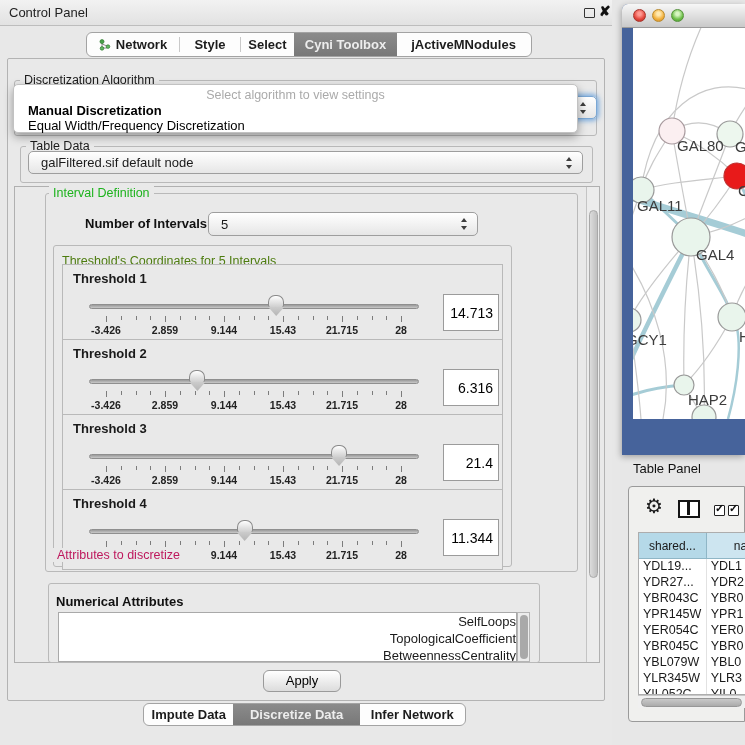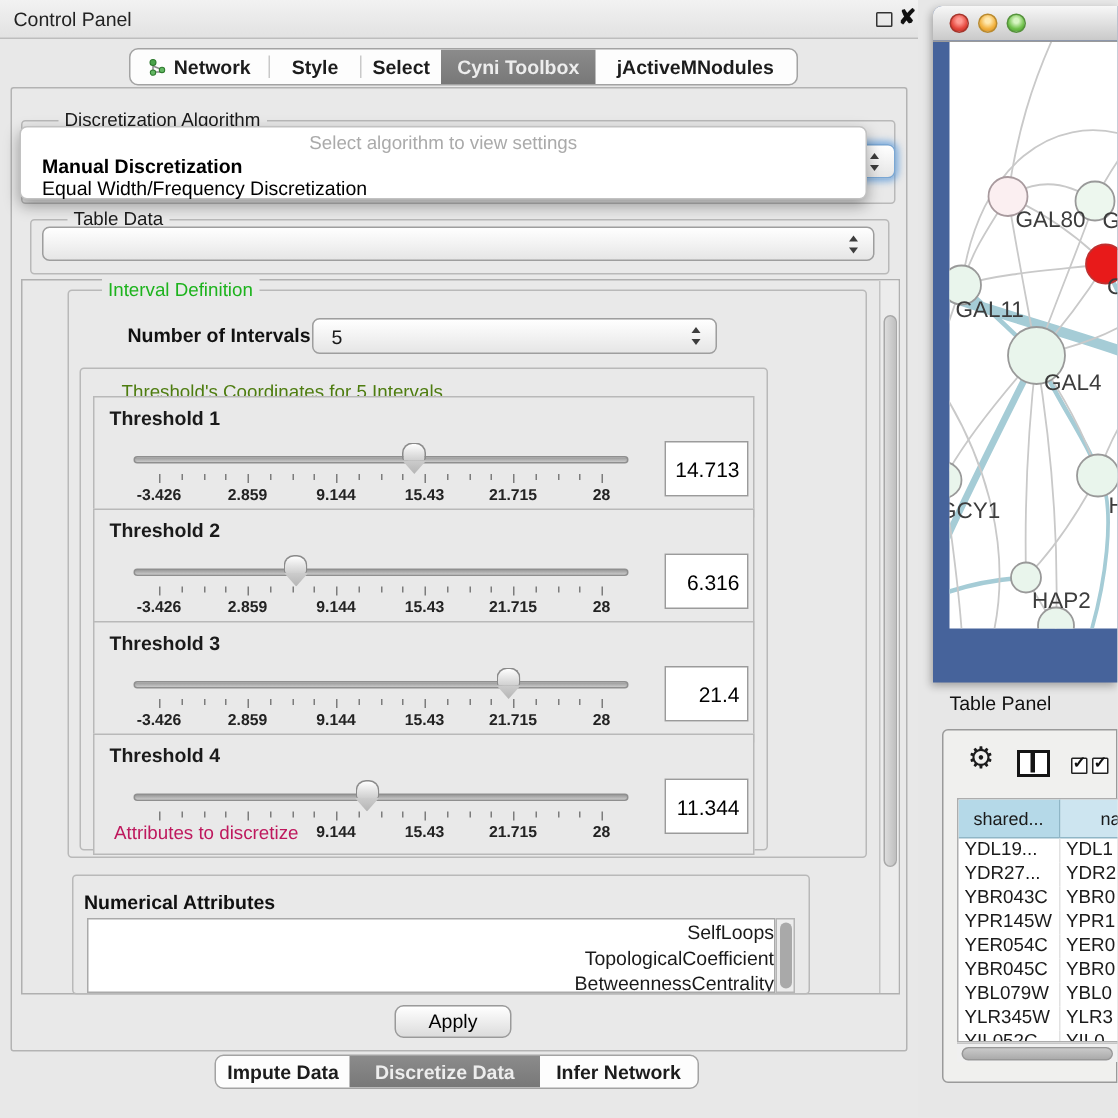--- a/index.html
+++ b/index.html
@@ -27,21 +27,21 @@
   #bottom-tabs { left:143px; top:703px; width:323px; height:23px; }
 
   .net-icon { width:12px; height:12px; }
 
   
   .content-panel { position:absolute; left:7px; top:58px; width:598px; height:643px;
                    background:#e9e9e9; border:1px solid #b3b3b3; border-radius:2px; }
 
   
   .group { position:absolute; border:1px solid #b9b9b9; border-radius:3px; }
-  .group-title { position:absolute; font-size:12.5px; background:#e9e9e9; padding:0 4px; line-height:14px;margin-left:19px; }
+  .group-title { position:absolute; font-size:12.5px; background:#e9e9e9; padding:0 4px; line-height:14px; }
 
   
   .combo { position:absolute; background:linear-gradient(#ffffff,#e6e6e6); border:1px solid #9e9e9e;
            border-radius:5px; font-size:13px; display:flex; align-items:center; padding:0 22px 0 12px; }
   .combo.focused { border:1px solid #7aa7d4; box-shadow:0 0 5px 2px rgba(96,156,219,.8); }
   .arrows { position:absolute; right:9px; top:50%; width:8px; height:14px; transform:translateY(-50%); }
   .arrows::before, .arrows::after { content:""; position:absolute; left:1px; border-left:3.5px solid transparent;
            border-right:3.5px solid transparent; }
   .arrows::before { top:1px; border-bottom:4.5px solid #3d3d3d; }
   .arrows::after { bottom:1px; border-top:4.5px solid #3d3d3d; }
@@ -173,20 +173,21 @@
 
   <div class="popup">
     <div class="prompt">Select algorithm to view settings</div>
     <div class="item1">Manual Discretization</div>
     <div class="item2">Equal Width/Frequency Discretization</div>
   </div>
 
   <div class="group" style="left:20px; top:146px; width:573px; height:37px;"></div>
   <span class="group-title" style="left:26px; top:139px; color:#1a1a1a;">Table Data</span>
   <div class="combo" style="left:28px; top:151px; width:555px; height:23px;">
+    <span>galFiltered.sif default node</span>
     <span class="arrows"></span>
   </div>
 
   <div class="scrollpane"></div>
   <div class="vscroll">
     <div class="vthumb"></div>
   </div>
 
   <div class="group" style="left:45px; top:193px; width:533px; height:379px;"></div>
   <span class="group-title" style="left:49px; top:186px; color:#1db31d;">Interval Definition</span>

